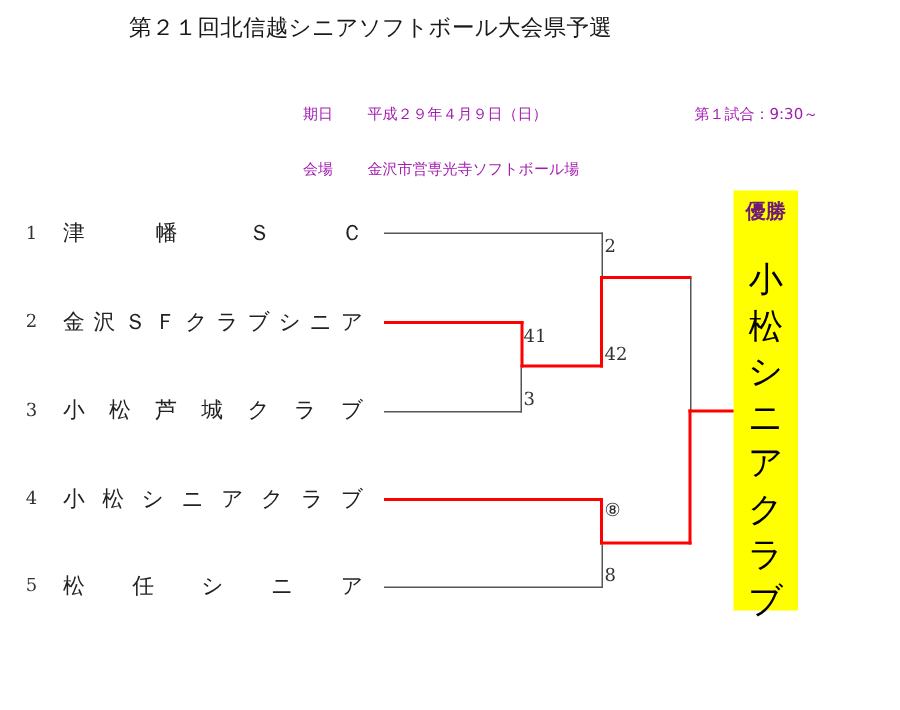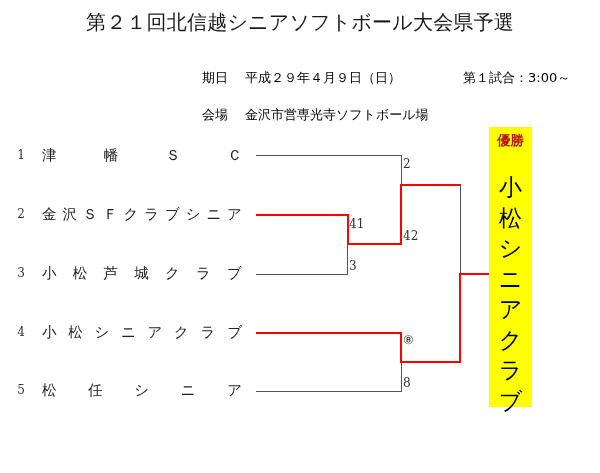--- a/index.html
+++ b/index.html
@@ -1,40 +1,40 @@
 <!DOCTYPE html>
 <html><head>
   <meta charset="utf-8">
   <style>
     html, body { margin: 0; padding: 0; background: #ffffff; }
     body { width: 600px; height: 473px; position: relative; overflow: hidden;
            font-family: "DejaVu Serif", "Liberation Serif", serif; color: #222; }
-    .title { position: absolute; left: 86px; top: 9px; font-size: 20px; letter-spacing: 0.2px; white-space: nowrap; color: #1a1a1a; }
-    .info { position: absolute; font-size: 13px; white-space: nowrap; color: #000000; font-family: "DejaVu Sans", "Liberation Sans", sans-serif; }
+    .title { position: absolute; left: 86px; top: 9px; font-size: 15px; letter-spacing: 0.2px; white-space: nowrap; color: #1a1a1a; }
+    .info { position: absolute; font-size: 10px; white-space: nowrap; color: #a21caf; font-family: "DejaVu Sans", "Liberation Sans", sans-serif; }
     .info .lbl { display: inline-block; width: 43px; }
     .team-no { position: absolute; left: 16px; width: 10px; font-size: 12px; text-align: center; color: #333; }
     .team-name { position: absolute; left: 42px; width: 200px; font-size: 14.5px; display: flex; justify-content: space-between; color: #222; }
     .team-name span { display: inline-block; }
     .line { position: absolute; background: #555; }
     .red { background: #ff0000; }
     .score { position: absolute; font-size: 12px; color: #333; line-height: 13px; }
     .champ-box { position: absolute; left: 489px; top: 127px; width: 43px; height: 280px; background: #ffff00;
                  display: flex; flex-direction: column; align-items: center; }
-    .champ-label { color: #b91c1c; font-size: 13.5px; margin-top: 5px; font-weight: bold; font-family: "DejaVu Sans", "Liberation Sans", sans-serif; }
+    .champ-label { color: #701a75; font-size: 13.5px; margin-top: 5px; font-weight: bold; font-family: "DejaVu Sans", "Liberation Sans", sans-serif; }
     .champ-name { margin-top: 22px; font-size: 23px; color: #000; display: flex; flex-direction: column; align-items: center; line-height: 30.5px; }
   </style>
 </head>
 <body>
 
 <div class="title">第２１回北信越シニアソフトボール大会県予選</div>
 
 <div class="info" style="left:202px; top:69px;">
   <span class="lbl">期日</span><span>平成２９年４月９日（日）</span>
 </div>
-<div class="info" style="left:463px; top:69px;">第１試合：3:00～</div>
+<div class="info" style="left:463px; top:69px;">第１試合：9:30～</div>
 <div class="info" style="left:202px; top:106px;">
   <span class="lbl">会場</span><span>金沢市営専光寺ソフトボール場</span>
 </div>
 
 <div>
   <div class="team-no" style="top:148px;">1</div>
   <div class="team-name" style="top:146px;">
     <span>津</span>
     <span>幡</span>
     <span>Ｓ</span>

